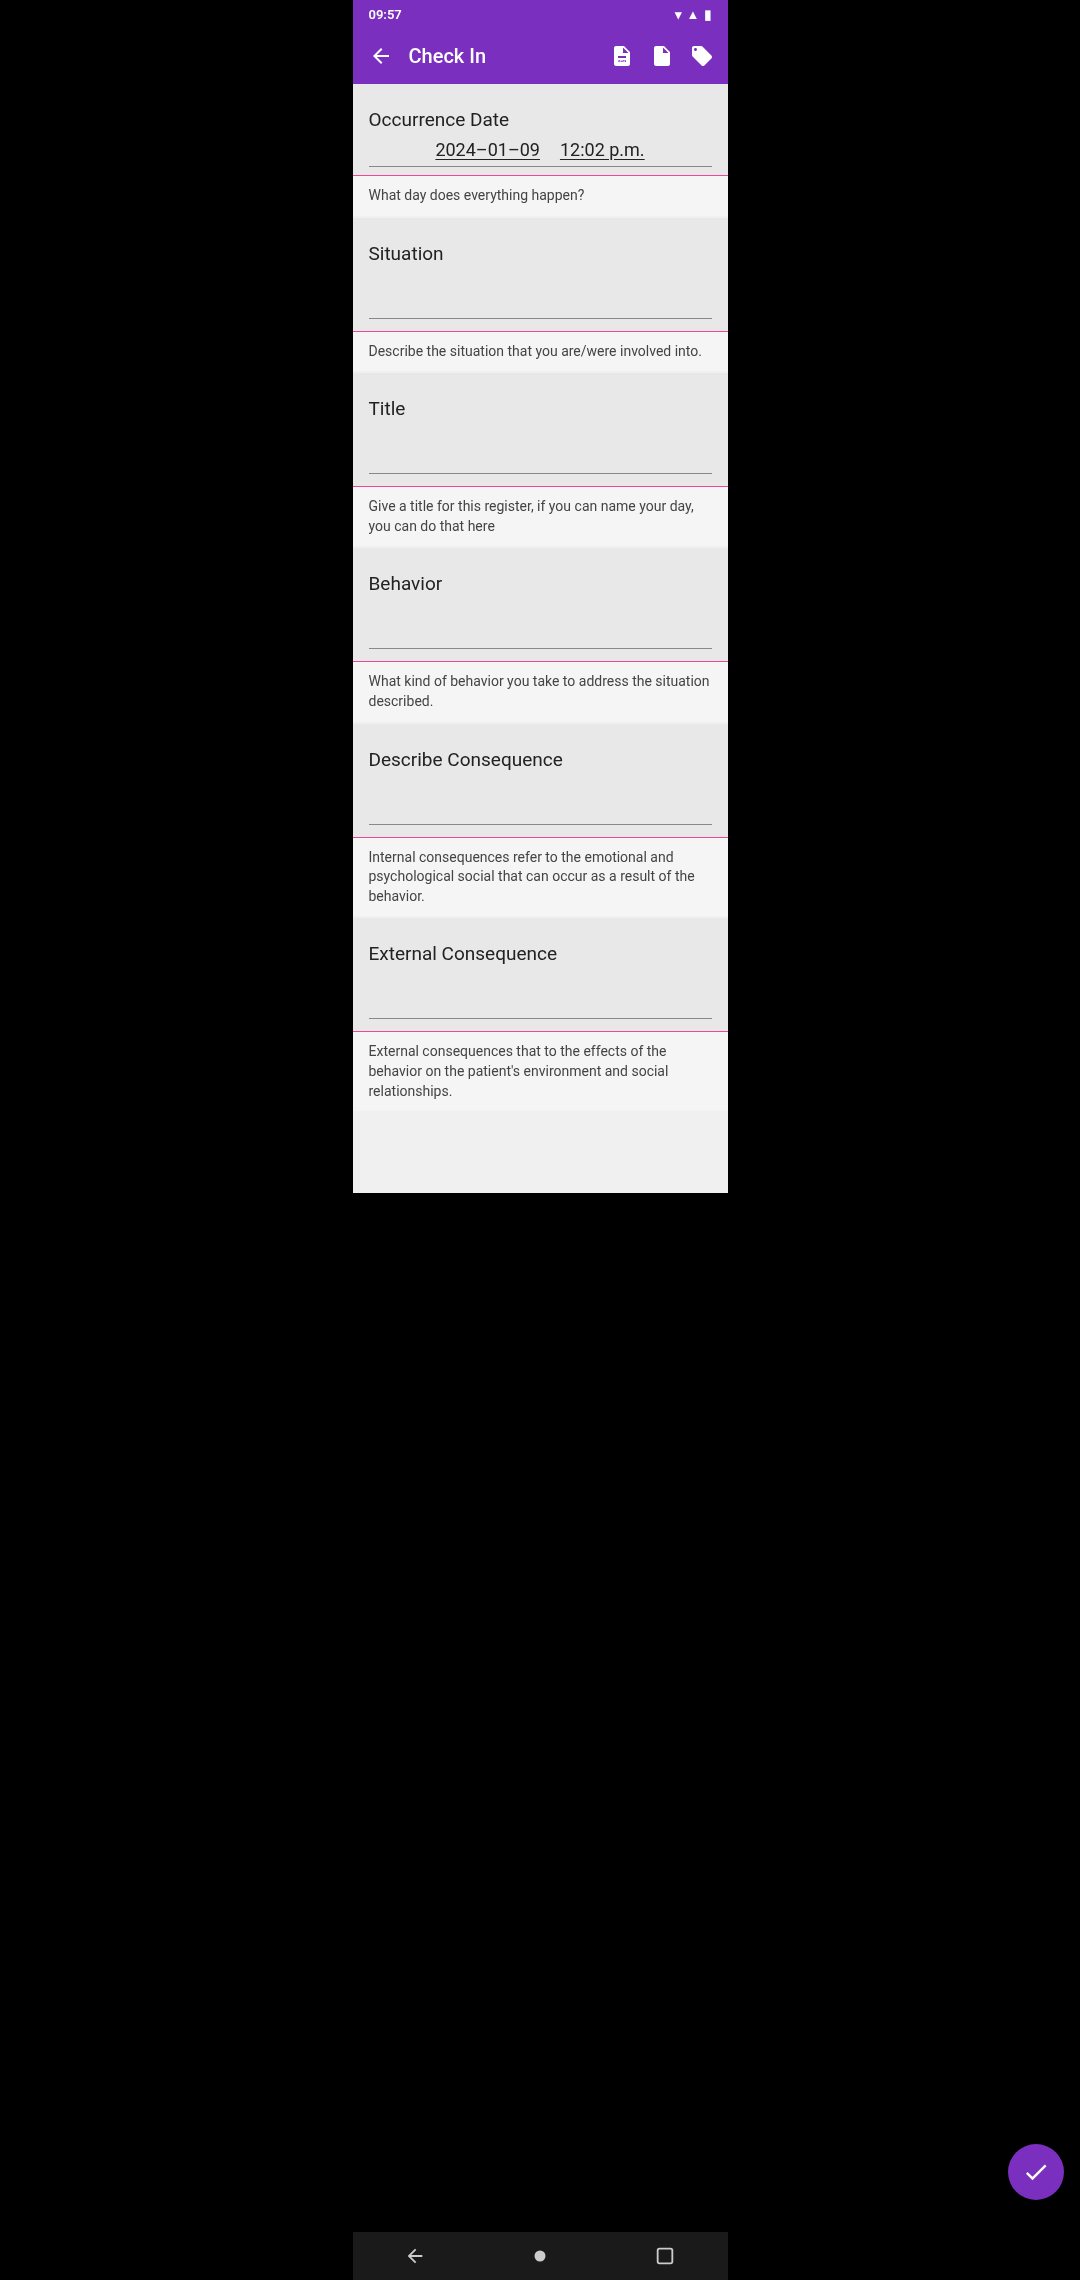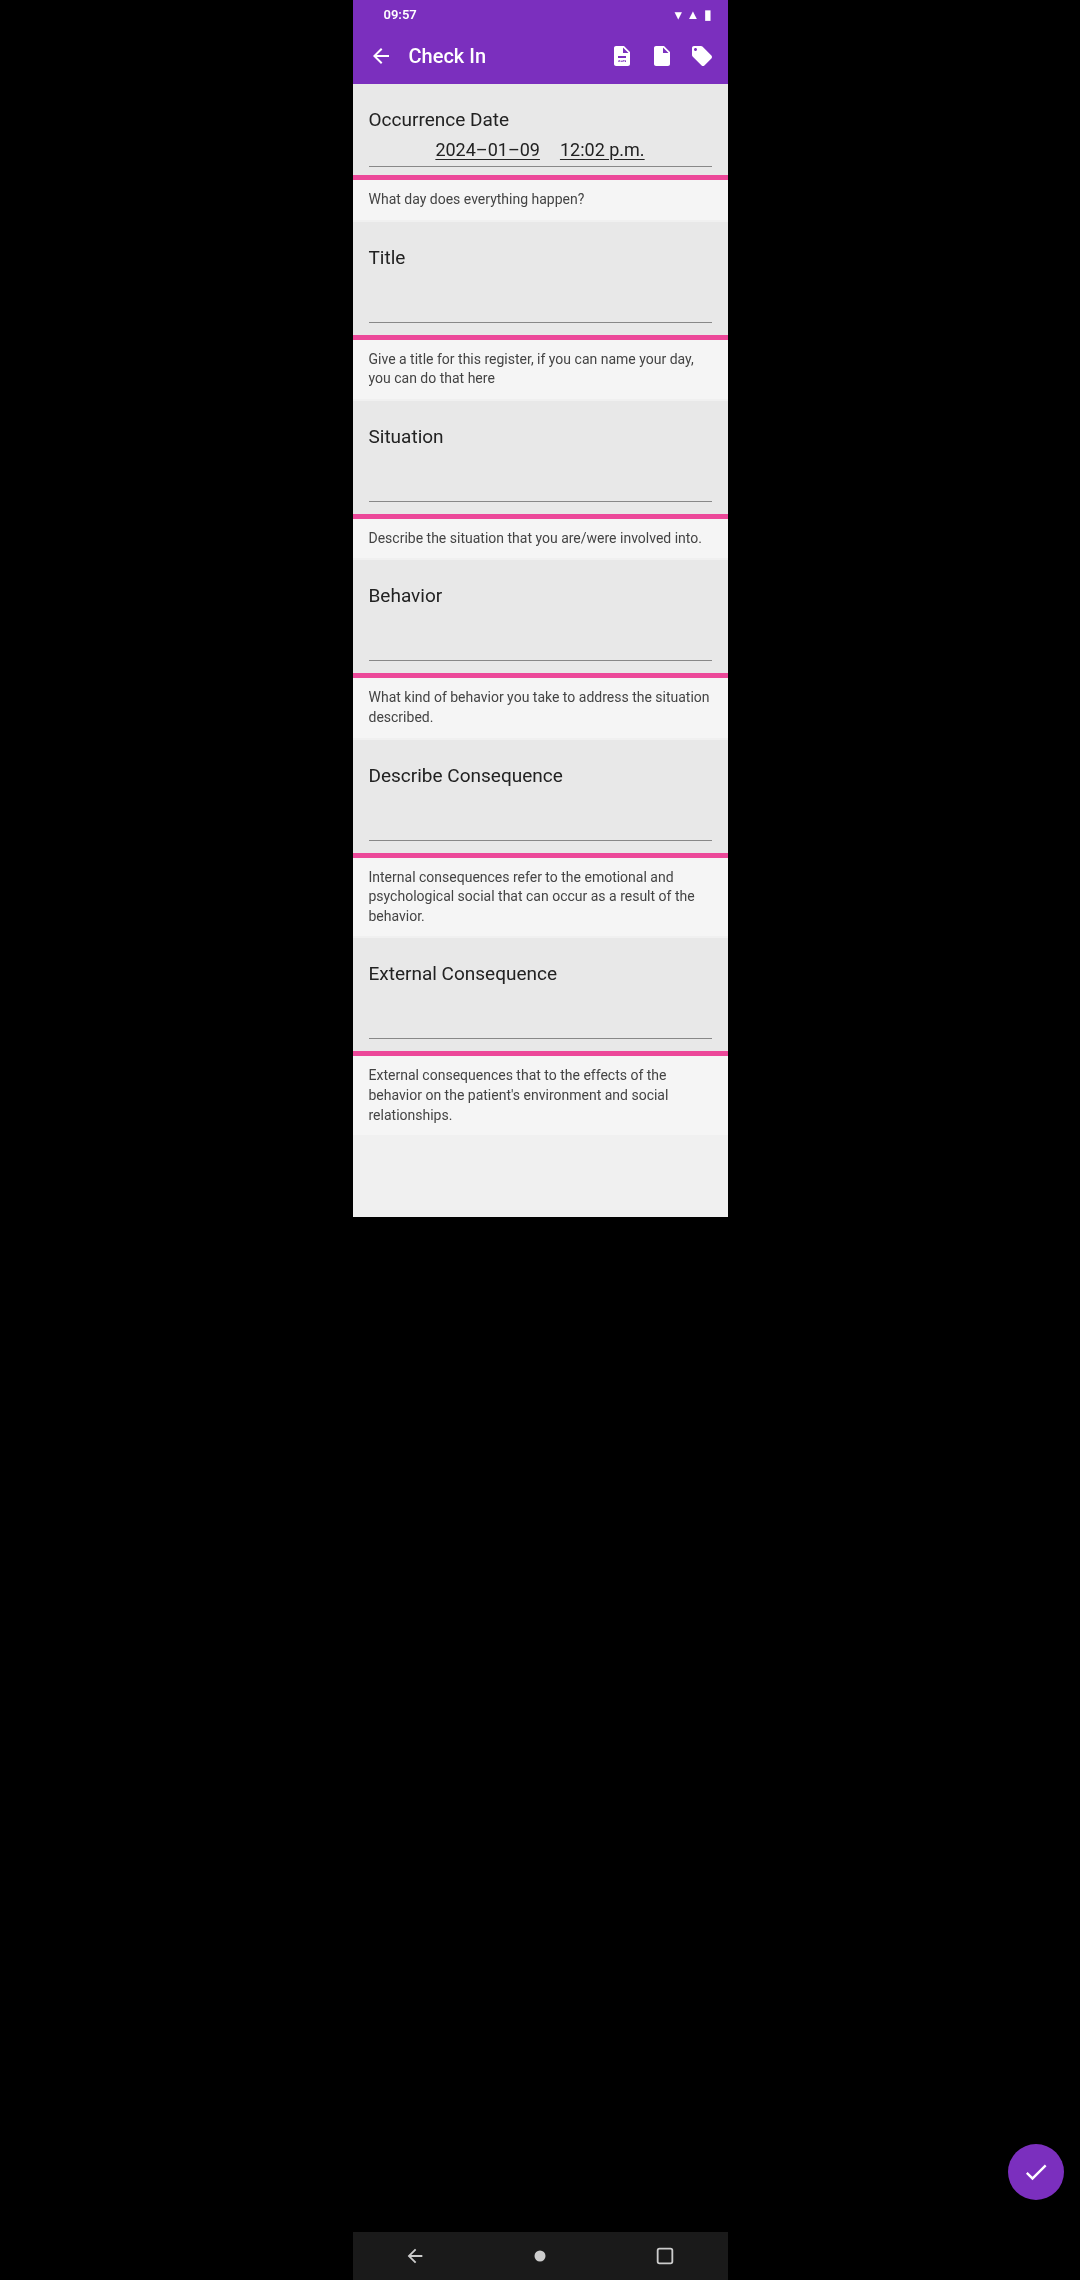--- a/index.html
+++ b/index.html
@@ -19,21 +19,21 @@
       color: white;
       display: flex;
       justify-content: space-between;
       align-items: center;
       padding: 8px 16px;
       height: 28px;
       font-size: 13px;
       font-weight: 600;
     }
 
-    .status-bar-left { display: flex; align-items: center; gap: 4px; margin-left: 15px; }
+    .status-bar-left { display: flex; align-items: center; gap: 4px; }
     .status-bar-right { display: flex; align-items: center; gap: 5px; }
 
     .header {
       background: #7B2FBE;
       display: flex;
       align-items: center;
       padding: 12px 8px;
       height: 56px;
       gap: 8px;
     }
@@ -122,21 +122,21 @@
       resize: none;
       padding: 4px 0;
       color: #222;
     }
 
     .field-hint {
       background: #f5f5f5;
       color: #444;
       font-size: 14px;
       padding: 10px 16px;
-      border-top: 5px solid #ec4899;
+      border-top: 1px solid #ec4899;
       line-height: 1.4;
     }
 
     .fab {
       position: fixed;
       bottom: 80px;
       right: 16px;
       width: 56px;
       height: 56px;
       border-radius: 50%;
@@ -230,32 +230,32 @@
       <div class="field-value">
         <span class="field-date">2024–01–09</span>
         <span class="field-time">12:02 p.m.</span>
       </div>
     </div>
     <div class="field-hint">What day does everything happen?</div>
   </div>
 
   <div class="form-field">
     <div class="field-input-area">
+      <span class="field-label">Situation</span>
+      <textarea class="field-textarea" rows="2" style=""></textarea>
+    </div>
+    <div class="field-hint">Describe the situation that you are/were involved into.</div>
+  </div>
+
+  <div class="form-field">
+    <div class="field-input-area">
       <span class="field-label">Title</span>
       <textarea class="field-textarea" rows="2" style=""></textarea>
     </div>
     <div class="field-hint">Give a title for this register, if you can name your day, you can do that here</div>
-  </div>
-
-  <div class="form-field">
-    <div class="field-input-area">
-      <span class="field-label">Situation</span>
-      <textarea class="field-textarea" rows="2" style=""></textarea>
-    </div>
-    <div class="field-hint">Describe the situation that you are/were involved into.</div>
   </div>
 
   <div class="form-field">
     <div class="field-input-area">
       <span class="field-label">Behavior</span>
       <textarea class="field-textarea" rows="2" style=""></textarea>
     </div>
     <div class="field-hint">What kind of behavior you take to address the situation described.</div>
   </div>
 

